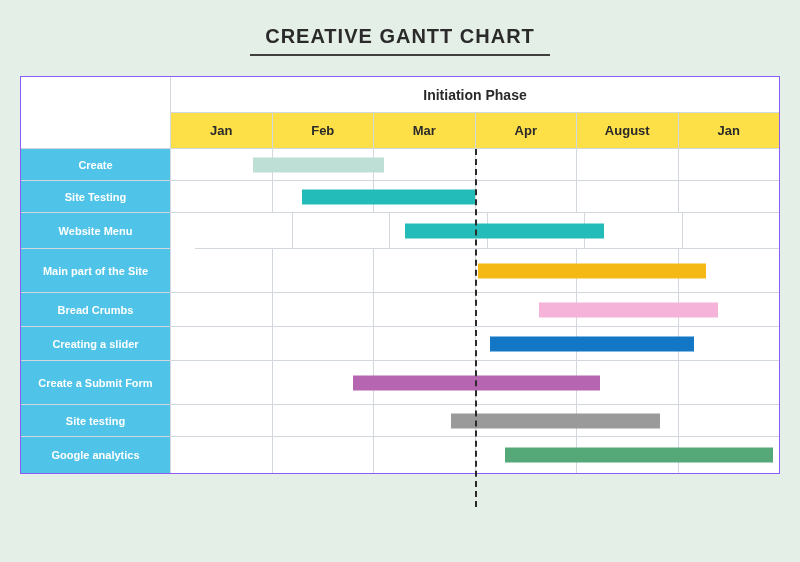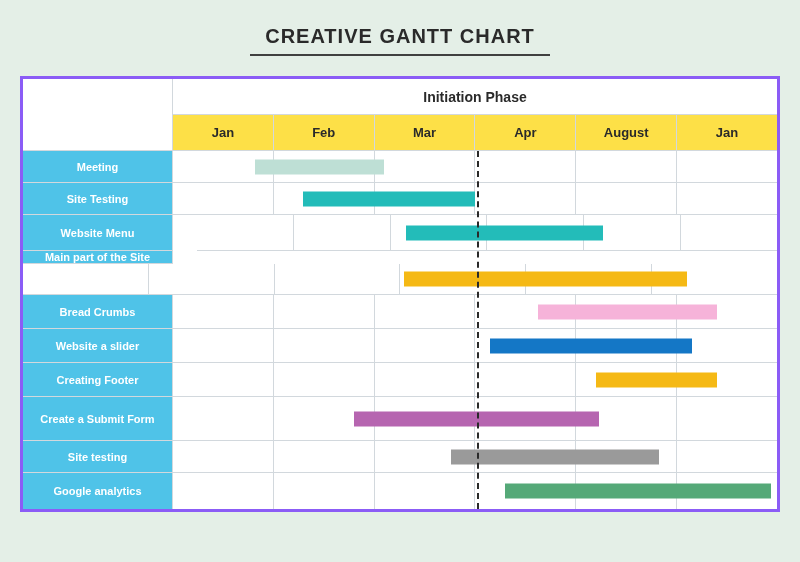--- a/index.html
+++ b/index.html
@@ -19,21 +19,21 @@
       margin-bottom: 6px;
     }
     .title-underline {
       width: 300px;
       height: 2px;
       background: #404040;
       margin: 0 auto 20px;
     }
     .gantt {
       background: #fff;
-      border: 3px solid #8b5cf6;
+      border: 1px solid #8b5cf6;
       position: relative;
     }
     .header-row1, .header-row2, .body-row {
       display: flex;
     }
     .label-col {
       width: 150px;
       flex-shrink: 0;
       border-right: 1px solid #d2d8dd;
     }
@@ -142,21 +142,21 @@
         <div class="month-cell">Mar</div>
         <div class="month-cell">Apr</div>
         <div class="month-cell">August</div>
         <div class="month-cell">Jan</div>
       </div>
   </div>
 
   <div class="body-wrap">
     <div id="rows">
         <div class="body-row" style="height: 32px;">
-          <div class="label-col">Meeting</div>
+          <div class="label-col">Create</div>
           <div class="timeline-col">
             <div class="tcell"></div>
             <div class="tcell"></div>
             <div class="tcell"></div>
             <div class="tcell"></div>
             <div class="tcell"></div>
             <div class="tcell"></div>
             <div class="bar-layer">
               <div class="bar" style="left: 13.5%; width: 21.5%; background: rgb(190, 223, 213);"></div>
             </div>
@@ -183,21 +183,21 @@
             <div class="tcell"></div>
             <div class="tcell"></div>
             <div class="tcell"></div>
             <div class="tcell"></div>
             <div class="tcell"></div>
             <div class="bar-layer">
               <div class="bar" style="left: 36%; width: 34%; background: rgb(35, 188, 185);"></div>
             </div>
           </div>
         </div>
-        <div class="body-row" style="height: 44px; flex-direction: column;">
+        <div class="body-row" style="height: 44px;">
           <div class="label-col">Main part of the Site</div>
           <div class="timeline-col">
             <div class="tcell"></div>
             <div class="tcell"></div>
             <div class="tcell"></div>
             <div class="tcell"></div>
             <div class="tcell"></div>
             <div class="tcell"></div>
             <div class="bar-layer">
               <div class="bar" style="left: 50.5%; width: 37.5%; background: rgb(245, 185, 21);"></div>
@@ -212,44 +212,30 @@
             <div class="tcell"></div>
             <div class="tcell"></div>
             <div class="tcell"></div>
             <div class="tcell"></div>
             <div class="bar-layer">
               <div class="bar" style="left: 60.5%; width: 29.5%; background: rgb(246, 179, 217);"></div>
             </div>
           </div>
         </div>
         <div class="body-row" style="height: 34px;">
-          <div class="label-col">Website a slider</div>
+          <div class="label-col">Creating a slider</div>
           <div class="timeline-col">
             <div class="tcell"></div>
             <div class="tcell"></div>
             <div class="tcell"></div>
             <div class="tcell"></div>
             <div class="tcell"></div>
             <div class="tcell"></div>
             <div class="bar-layer">
               <div class="bar" style="left: 52.5%; width: 33.5%; background: rgb(20, 119, 198);"></div>
-            </div>
-          </div>
-        </div>
-        <div class="body-row" style="height: 34px;">
-          <div class="label-col">Creating Footer</div>
-          <div class="timeline-col">
-            <div class="tcell"></div>
-            <div class="tcell"></div>
-            <div class="tcell"></div>
-            <div class="tcell"></div>
-            <div class="tcell"></div>
-            <div class="tcell"></div>
-            <div class="bar-layer">
-              <div class="bar" style="left: 70%; width: 20%; background: rgb(245, 185, 21);"></div>
             </div>
           </div>
         </div>
         <div class="body-row" style="height: 44px;">
           <div class="label-col">Create a Submit Form</div>
           <div class="timeline-col">
             <div class="tcell"></div>
             <div class="tcell"></div>
             <div class="tcell"></div>
             <div class="tcell"></div>

